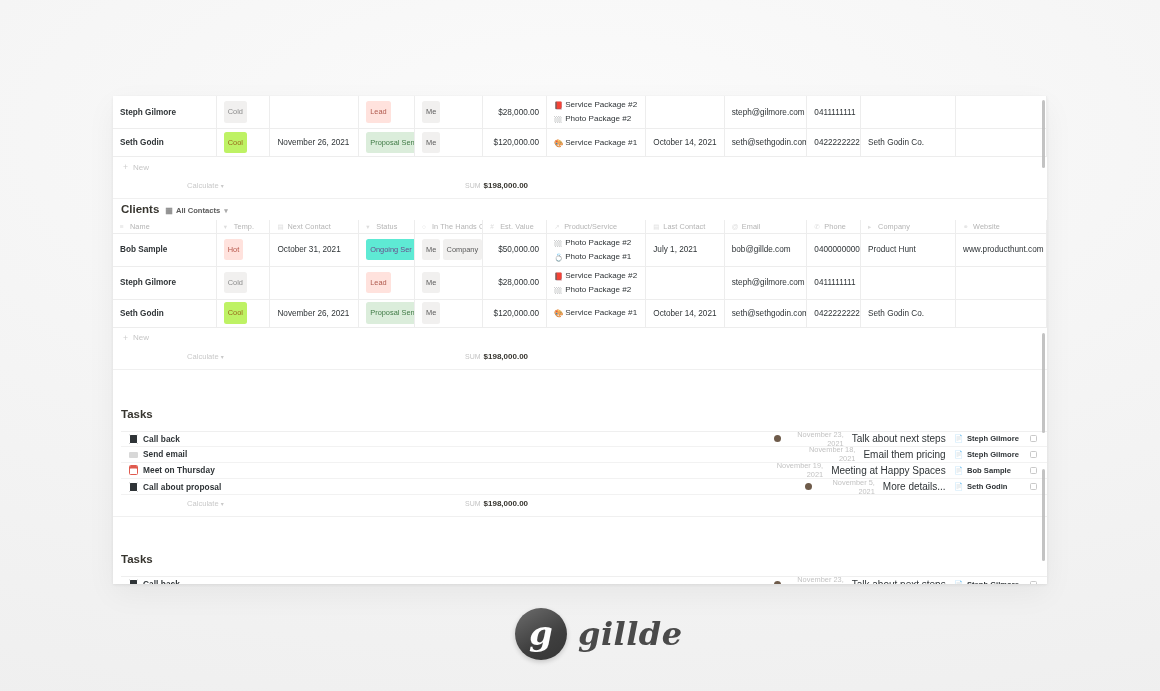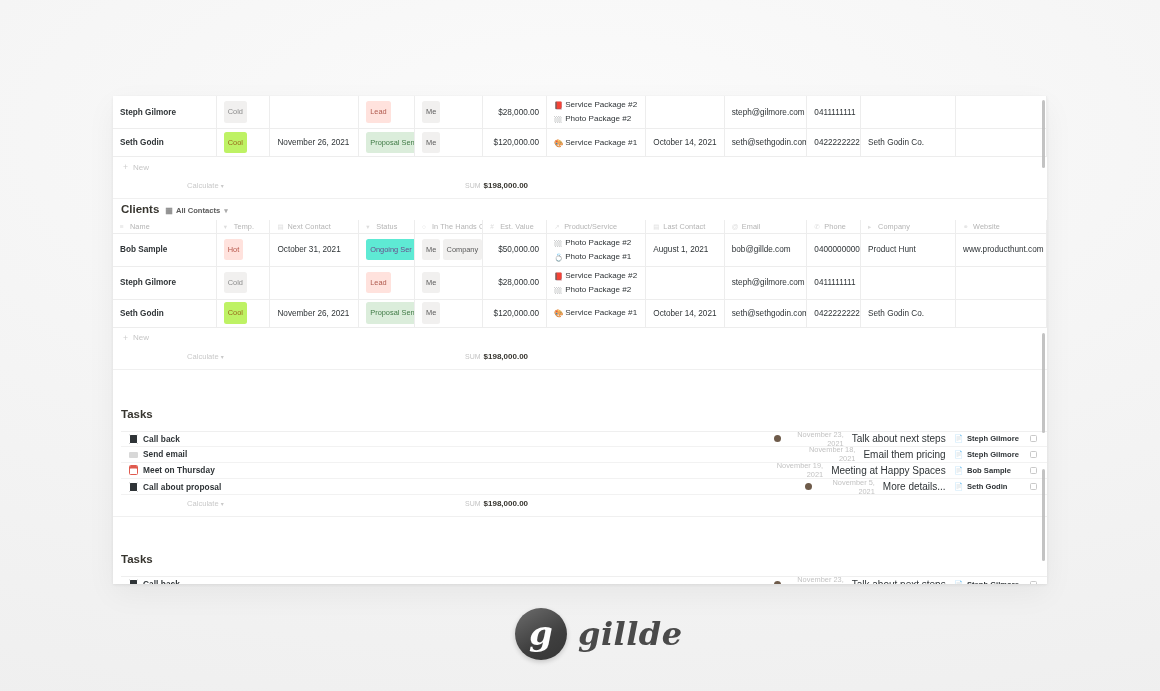--- a/index.html
+++ b/index.html
@@ -217,21 +217,21 @@
     <td class="name">Bob Sample</td>
     <td><span class="badge b-hot">Hot</span></td>
     <td>October 31, 2021</td>
     <td><span class="badge b-ongoing">Ongoing Ser</span></td>
     <td><span class="badge b-person">Me</span> <span class="badge b-person">Company</span></td>
     <td class="num">$50,000.00</td>
     <td style="padding-top:2px;padding-bottom:2px;">
               <span class="psline"><span class="psico">🏼</span>Photo Package #2</span>
               <span class="psline"><span class="psico">💍</span>Photo Package #1</span>
             </td>
-    <td>August 1, 2021</td>
+    <td>July 1, 2021</td>
     <td>bob@gillde.com</td>
     <td>0400000000</td>
     <td>Product Hunt</td>
     <td>www.producthunt.com</td>
   </tr>
           <tr>
     <td class="name">Steph Gilmore</td>
     <td><span class="badge b-cold">Cold</span></td>
     <td></td>
     <td><span class="badge b-lead">Lead</span></td>

